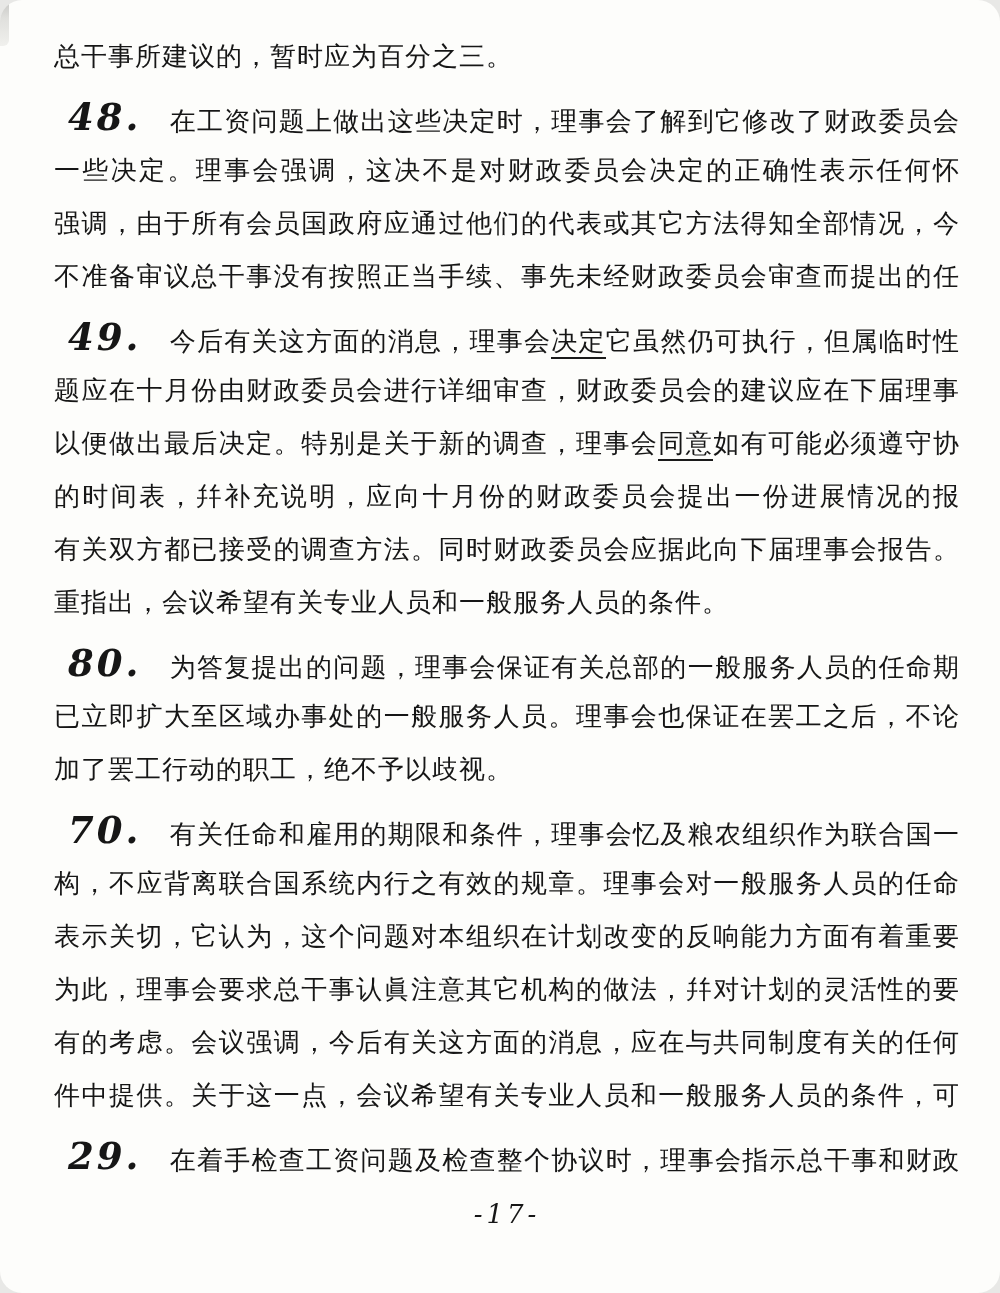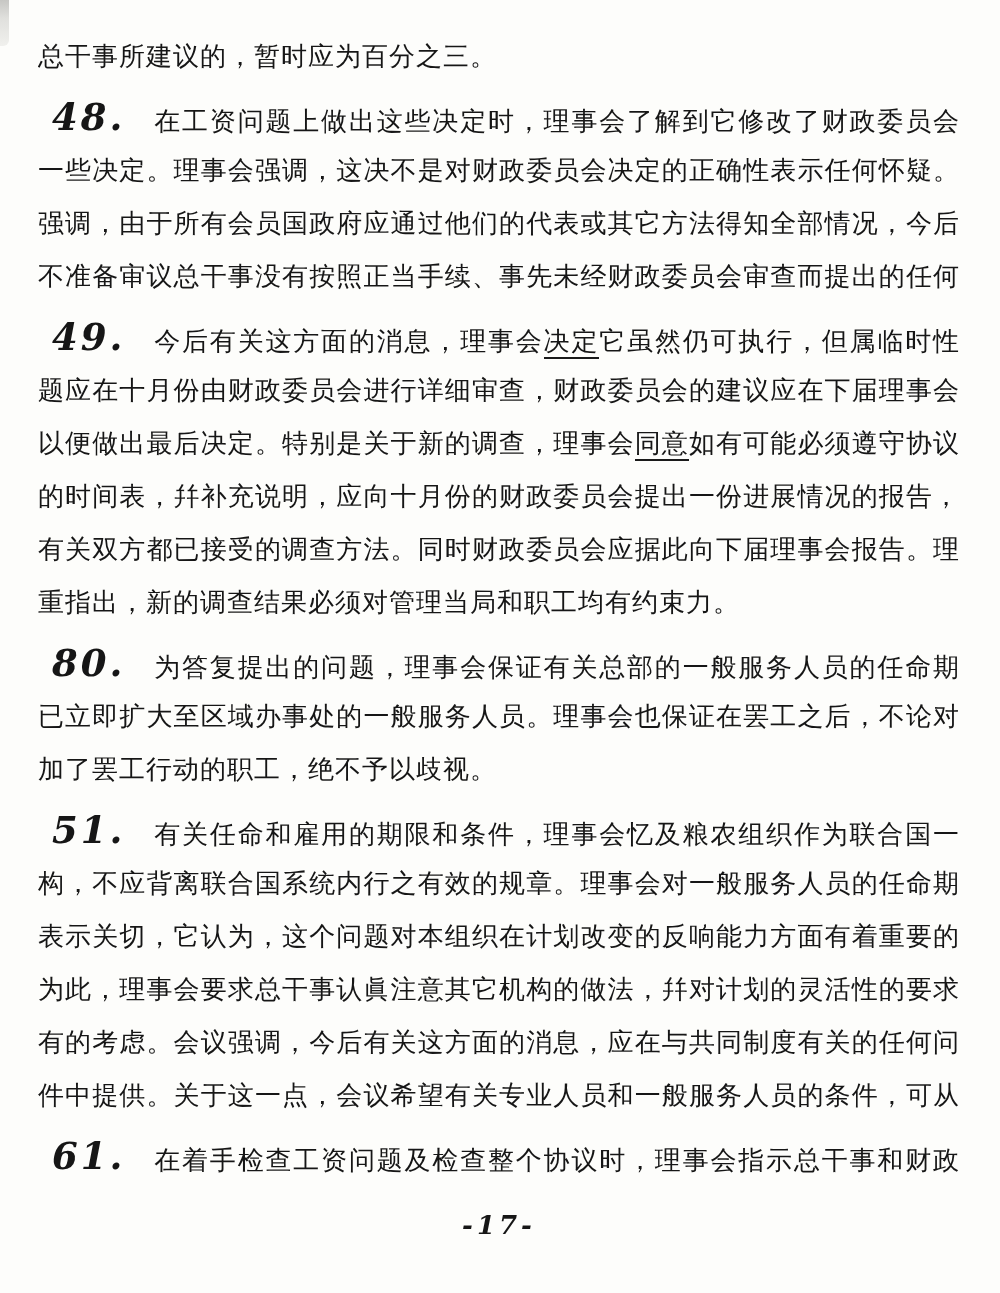--- a/index.html
+++ b/index.html
@@ -10,21 +10,22 @@
   .page {
     position: relative;
     width: 1000px;
     height: 1293px;
     margin: 0 auto;
     background: #fdfdfb;
     color: #161616;
     font-family: "Liberation Serif", "DejaVu Serif", serif;
     overflow: hidden;
     box-sizing: border-box;
-    padding: 30px 40px 0 38px;
+    padding: 30px 40px 0 54px;
+    border-radius: 22px;
   }
   
   .scan-smudge {
     position: absolute;
     left: 0;
     top: 0;
     width: 9px;
     height: 46px;
     background: linear-gradient(180deg, #9a9a96 0%, #c8c8c4 40%, #e6e6e2 100%);
     opacity: 0.55;
@@ -58,24 +59,24 @@
   .ul {
     border-bottom: 2.5px solid #1a1a1a;
     padding-bottom: 1px;
   }
   .page-number {
     text-align: center;
     font-size: 26px;
     font-style: italic;
     font-family: "DejaVu Serif", serif;
     letter-spacing: 4px;
-    margin-top: 20px;
+    margin-top: 9px;
     height: 45px;
     line-height: 45px;
-    font-weight: bold;
+    font-weight: normal;
   }
 </style>
 </head>
 <body>
 
 <div class="page">
   <div class="scan-smudge"></div>
   <div class="doc-body">
       <div class="para">
         <div class="line"><span>总干事所建议的，暂时应为百分之三。</span></div>
@@ -85,33 +86,33 @@
         <div class="line justify"><span>一些决定。理事会强调，这决不是对财政委员会决定的正确性表示任何怀疑。理事会</span></div>
         <div class="line justify"><span>强调，由于所有会员国政府应通过他们的代表或其它方法得知全部情况，今后理事会</span></div>
         <div class="line justify"><span>不准备审议总干事没有按照正当手续、事先未经财政委员会审查而提出的任何建议。</span></div>
       </div>
       <div class="para">
         <div class="line justify first"><span class="para-num">49.</span><span>今后有关这方面的消息，理事会</span><span class="ul">决定</span><span>它虽然仍可执行，但属临时性质；种种问</span></div>
         <div class="line justify"><span>题应在十月份由财政委员会进行详细审查，财政委员会的建议应在下届理事会审议，</span></div>
         <div class="line justify"><span>以便做出最后决定。特别是关于新的调查，理事会</span><span class="ul">同意</span><span>如有可能必须遵守协议中规定</span></div>
         <div class="line justify"><span>的时间表，幷补充说明，应向十月份的财政委员会提出一份进展情况的报告，特别是</span></div>
         <div class="line justify"><span>有关双方都已接受的调查方法。同时财政委员会应据此向下届理事会报告。理事会也着</span></div>
-        <div class="line"><span>重指出，新的调查结果必须对管理当局和职工均有约束力。</span></div>
+        <div class="line"><span>重指出，会议希望有关专业人员和一般服务人员的条件。</span></div>
       </div>
       <div class="para">
         <div class="line justify first"><span class="para-num">80.</span><span>为答复提出的问题，理事会保证有关总部的一般服务人员的任命期限的协议，</span></div>
         <div class="line justify"><span>已立即扩大至区域办事处的一般服务人员。理事会也保证在罢工之后，不论对是否参</span></div>
         <div class="line"><span>加了罢工行动的职工，绝不予以歧视。</span></div>
       </div>
       <div class="para">
-        <div class="line justify first"><span class="para-num">51.</span><span>有关任命和雇用的期限和条件，理事会忆及粮农组织作为联合国一个专门机</span></div>
+        <div class="line justify first"><span class="para-num">70.</span><span>有关任命和雇用的期限和条件，理事会忆及粮农组织作为联合国一个专门机</span></div>
         <div class="line justify"><span>构，不应背离联合国系统内行之有效的规章。理事会对一般服务人员的任命期限问题</span></div>
         <div class="line justify"><span>表示关切，它认为，这个问题对本组织在计划改变的反响能力方面有着重要的影响。</span></div>
         <div class="line justify"><span>为此，理事会要求总干事认眞注意其它机构的做法，幷对计划的灵活性的要求给予应</span></div>
         <div class="line justify"><span>有的考虑。会议强调，今后有关这方面的消息，应在与共同制度有关的任何问题的文</span></div>
         <div class="line justify"><span>件中提供。关于这一点，会议希望有关专业人员和一般服务人员的条件，可从国际文</span></div>
       </div>
       <div class="para">
-        <div class="line justify first"><span class="para-num">61.</span><span>在着手检查工资问题及检查整个协议时，理事会指示总干事和财政委员会充</span></div>
+        <div class="line justify first"><span class="para-num">29.</span><span>在着手检查工资问题及检查整个协议时，理事会指示总干事和财政委员会充</span></div>
       </div>
     </div>
   <div class="page-number">-17-</div>
 </div>
 
 </body></html>

